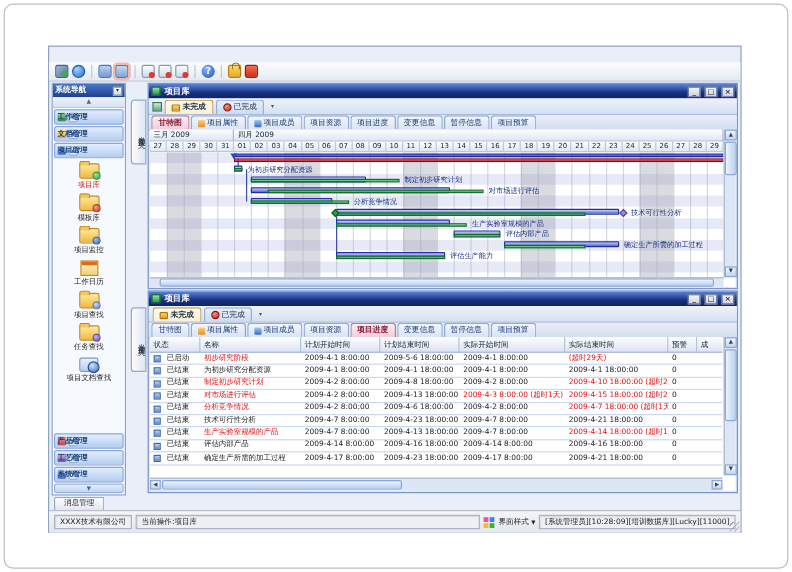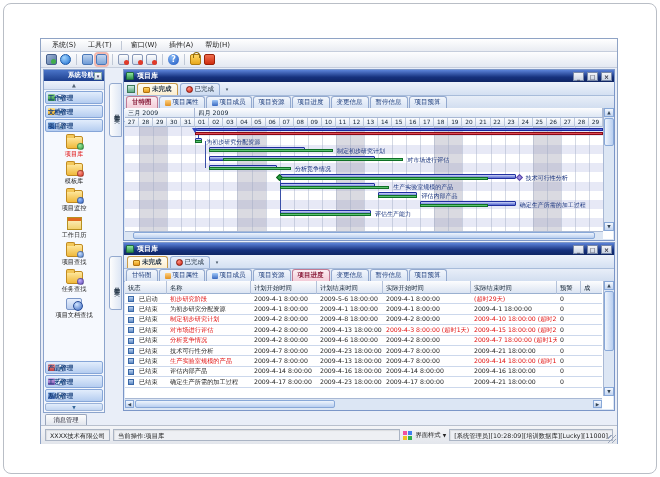--- a/index.html
+++ b/index.html
@@ -25,21 +25,21 @@
   .i-folder-open { background:linear-gradient(#c8d8f0,#7ea6da); border:1px solid #4a78b8; outline:2px solid #f3b8ae; outline-offset:0px; }
   .i-win { background:linear-gradient(#fdfdfd,#cfd9ea); border:1px solid #8898b8; }
   .i-win::after { content:""; position:absolute; right:-1px; bottom:-1px; width:5px; height:5px; background:#e03a2a; border-radius:50%; }
   .i-help { background:radial-gradient(circle at 35% 30%,#7fb4f4,#1f55c0); border-radius:50%; color:#fff; font-size:8px; text-align:center; line-height:11px; font-weight:bold; }
   .i-lock { background:linear-gradient(#ffd763,#e8a81c); border:1px solid #b07c10; }
   .i-lock::before { content:""; position:absolute; left:2px; top:-3px; width:5px; height:5px; border:1.5px solid #8a6a10; border-bottom:none; border-radius:4px 4px 0 0; }
   .i-stop { background:linear-gradient(#f07050,#cf2d10); border:1px solid #9a2008; }
 
   
   .sidebar { position:absolute; left:2px; top:30px; width:62px; height:344px; background:#f4f7fd; border:1px solid #8ca4cc; display:flex; flex-direction:column; overflow:hidden; }
-  .side-header { height:11px; background:linear-gradient(#4a74c8,#1d3f8e); color:#fff; font-size:6.5px; font-weight:bold; display:flex; align-items:center; justify-content:flex-end; padding:0 2px; }
+  .side-header { height:11px; background:linear-gradient(#4a74c8,#1d3f8e); color:#fff; font-size:6.5px; font-weight:bold; display:flex; align-items:center; justify-content:space-between; padding:0 2px; }
   .side-header .hdr-btn { width:8px; height:8px; background:linear-gradient(#fff,#cfd9ea); border:1px solid #8aa; font-size:5px; line-height:6px; text-align:center; color:#335; }
   .side-scrollup { height:9px; background:linear-gradient(#eef3fb,#d7e2f4); border-bottom:1px solid #b9c8e0; text-align:center; font-size:5px; color:#567; line-height:9px; }
   .side-group { height:13px; margin:1px 1px 0 1px; background:linear-gradient(#e2edfc,#b5cdf0); border:1px solid #86a6d8; border-radius:2px; display:flex; align-items:center; padding:0 2px; gap:2px; }
   .side-group .g-ico { width:7px; height:7px; border-radius:1px; flex:none; }
   .side-group .g-label { flex:1; font-size:6.3px; font-weight:bold; color:#173f7c; white-space:nowrap; overflow:hidden; }
   .side-group .g-arrow { width:8px; height:8px; flex:none; background:linear-gradient(#fff,#d8e4f6); border:1px solid #9ab2d8; border-radius:2px; font-size:4.5px; line-height:7px; text-align:center; color:#369; }
   .gi-work { background:linear-gradient(#8fd48f,#2f8f3f); }
   .gi-doc { background:linear-gradient(#ffe08a,#e8a820); }
   .gi-proj { background:linear-gradient(#9fc4ef,#3a6fc0); }
   .gi-prod { background:linear-gradient(#f0a0a0,#c04040); }
@@ -146,28 +146,20 @@
   .t-hscroll { position:absolute; left:0; right:11px; bottom:0; height:11px; background:#dce6f4; border-top:1px solid #a8b8d4; }
   .t-hscroll .thumb { position:absolute; left:10px; width:42%; top:1px; bottom:1px; background:linear-gradient(#eef4fc,#b8cef0); border:1px solid #88a8d8; border-radius:2px; }
 </style>
 </head>
 <body>
 
 <div class="page-frame"></div>
 
 <div id="window">
 
-  <div class="menubar" id="menubar">
-      <div class="menu-item">系统(S)</div>
-      <div class="menu-item">工具(T)</div>
-      <div class="menu-sep"></div>
-      <div class="menu-item">窗口(W)</div>
-      <div class="menu-item">插件(A)</div>
-      <div class="menu-item">帮助(H)</div>
-    </div>
 
   <div class="toolbar" id="toolbar">
       <div class="tb-icon i-monitor"></div>
       <div class="tb-icon i-globe"></div>
       <div class="tb-sep"></div>
       <div class="tb-icon i-folder"></div>
       <div class="tb-icon i-folder-open"></div>
       <div class="tb-sep"></div>
       <div class="tb-icon i-win"></div>
       <div class="tb-icon i-win"></div>

